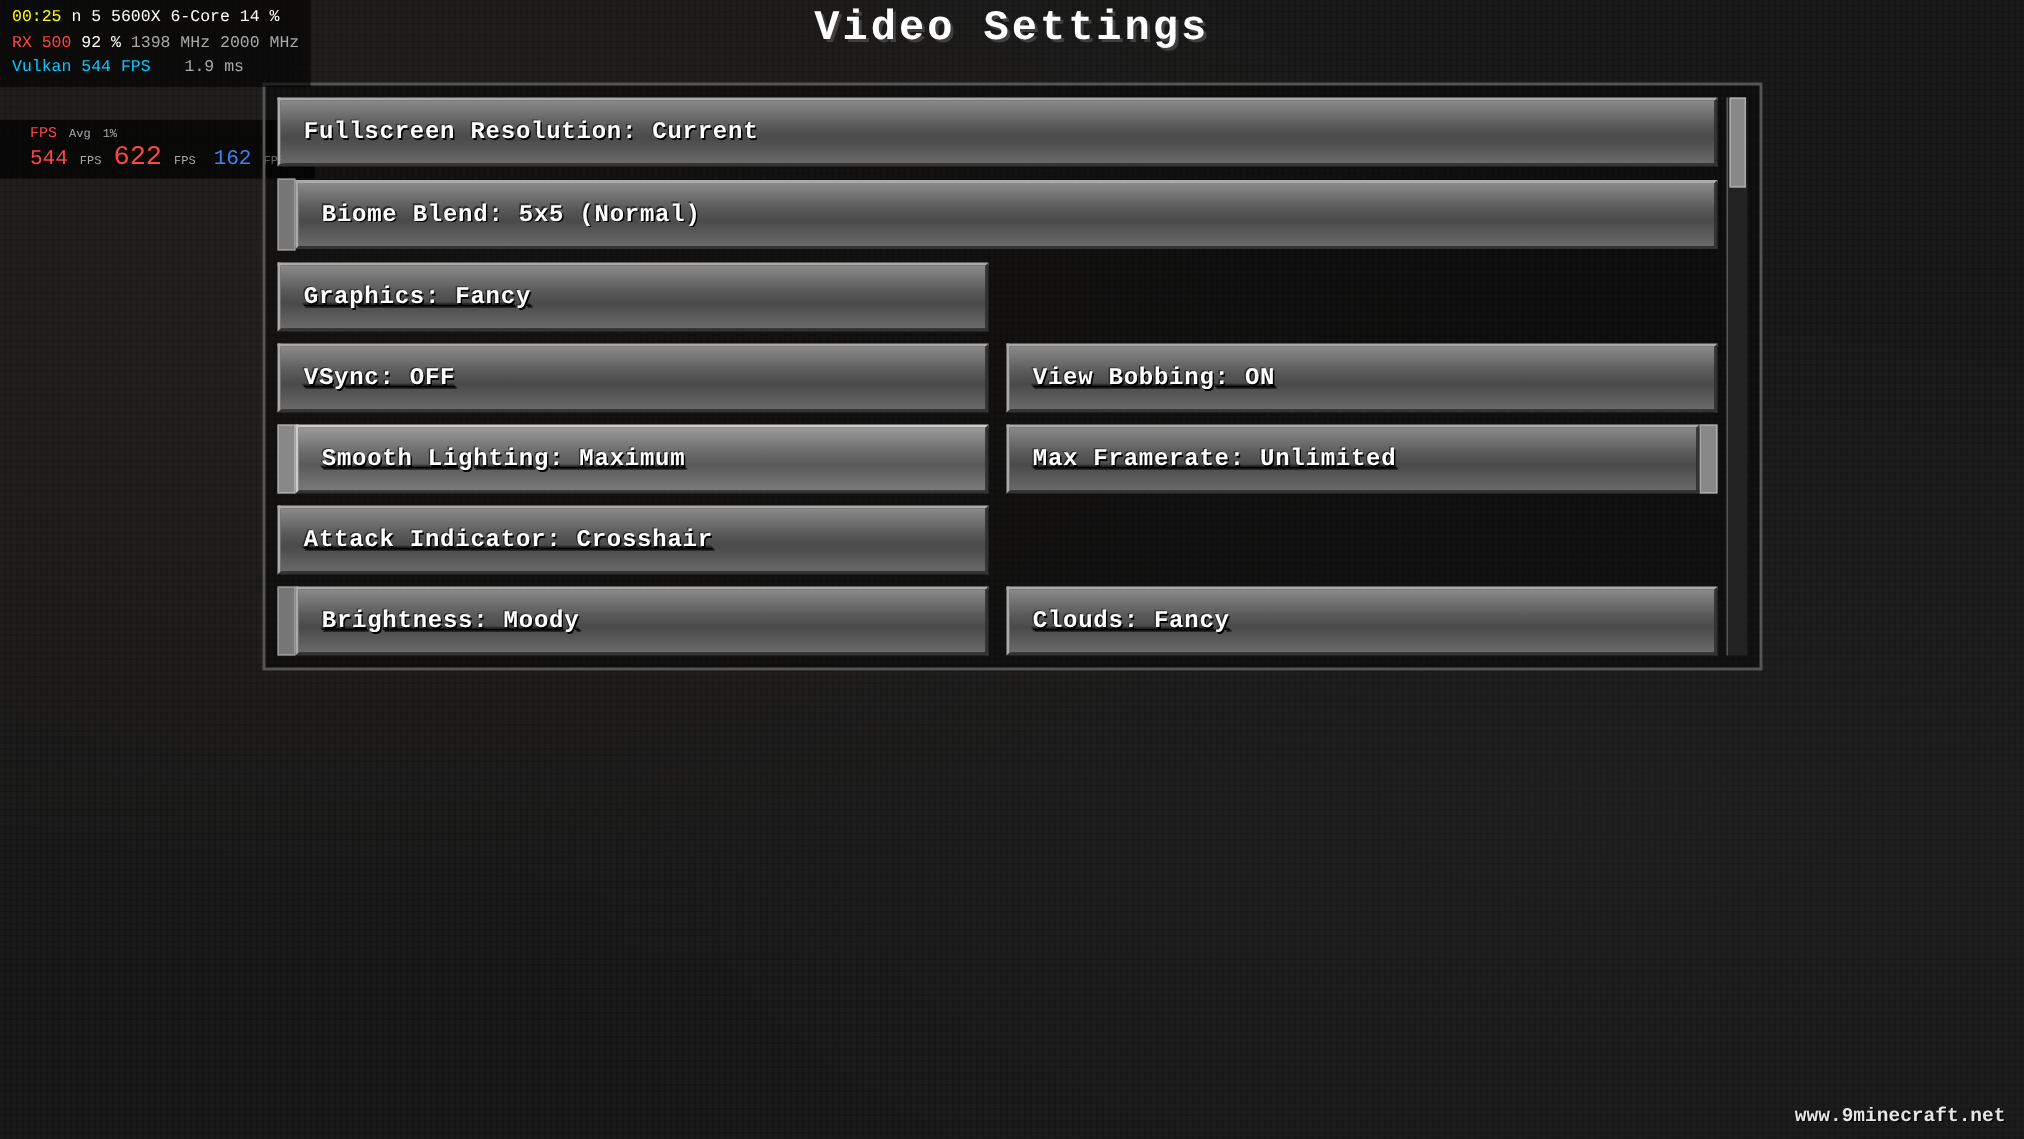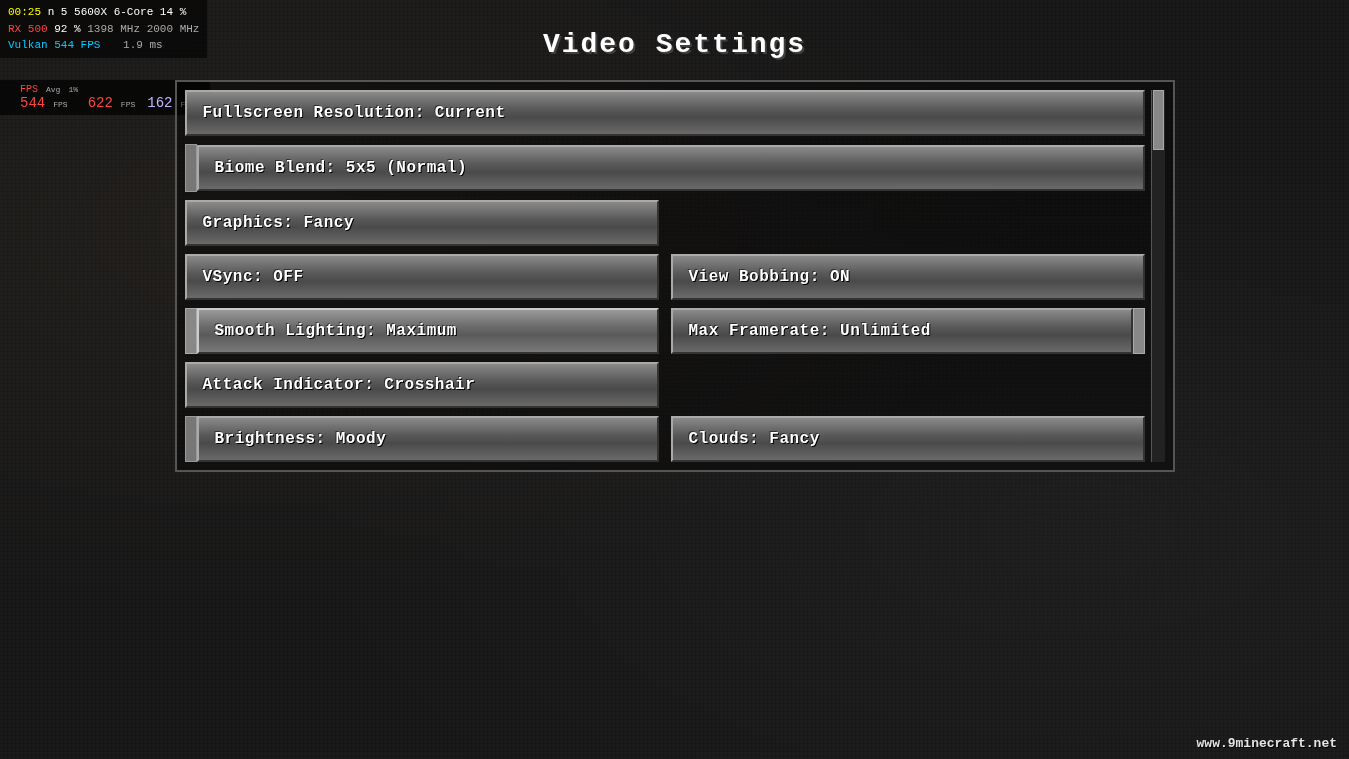--- a/index.html
+++ b/index.html
@@ -75,33 +75,33 @@
     .hud-bar-line {
       font-size: 10px;
       color: #ffffff;
       display: flex;
       gap: 8px;
       align-items: baseline;
     }
 
     .hud-bar-fps { color: #ff4444; }
     .hud-bar-avg { color: #ff4444; }
-    .hud-bar-pct { color: #c4b5fd; }
+    .hud-bar-pct { color: #3b82f6; }
 
     
     .main-container {
       position: absolute;
       top: 0;
       left: 0;
       right: 0;
       bottom: 0;
       display: flex;
       flex-direction: column;
       align-items: center;
-      padding-top: 29px;
+      padding-top: 4px;
     }
 
     
     .title {
       font-size: 28px;
       color: #ffffff;
       text-shadow: 2px 2px #3f3f3f;
       letter-spacing: 2px;
       margin-bottom: 20px;
       font-family: 'Courier New', monospace;
@@ -151,20 +151,21 @@
     
     .row-full {
       width: 100%;
     }
 
     
     .row-two {
       display: grid;
       grid-template-columns: 1fr 1fr;
       gap: 12px;
+      text-decoration: underline;
     }
 
     
     .setting-btn {
       background: linear-gradient(to bottom, #8a8a8a 0%, #5a5a5a 40%, #4a4a4a 60%, #6a6a6a 100%);
       border: none;
       border-top: 2px solid #aaa;
       border-left: 2px solid #aaa;
       border-right: 2px solid #333;
       border-bottom: 2px solid #333;
@@ -255,21 +256,21 @@
 
 <div class="hud-bar">
   <div class="hud-bar-line">
     <span class="hud-bar-fps">FPS</span>
     <span style="color:#aaa;font-size:8px">Avg</span>
     <span style="color:#aaa;font-size:8px">1%</span>
   </div>
   <div class="hud-bar-line">
     <span class="hud-bar-fps" style="font-size:14px">544</span>
     <span style="color:#aaa;font-size:8px">FPS</span>
-    <span class="hud-bar-avg" style="font-size:14px;margin-left:12px">622</span>
+    <span class="hud-bar-avg" style="font-size:18px;margin-left:0">622</span>
     <span style="color:#aaa;font-size:8px">FPS</span>
     <span class="hud-bar-pct" style="font-size:14px;margin-left:4px">162</span>
     <span style="color:#aaa;font-size:8px">FPS</span>
   </div>
 </div>
 
 <div class="main-container">
   <h1 class="title">Video Settings</h1>
 
   <div class="settings-panel">

